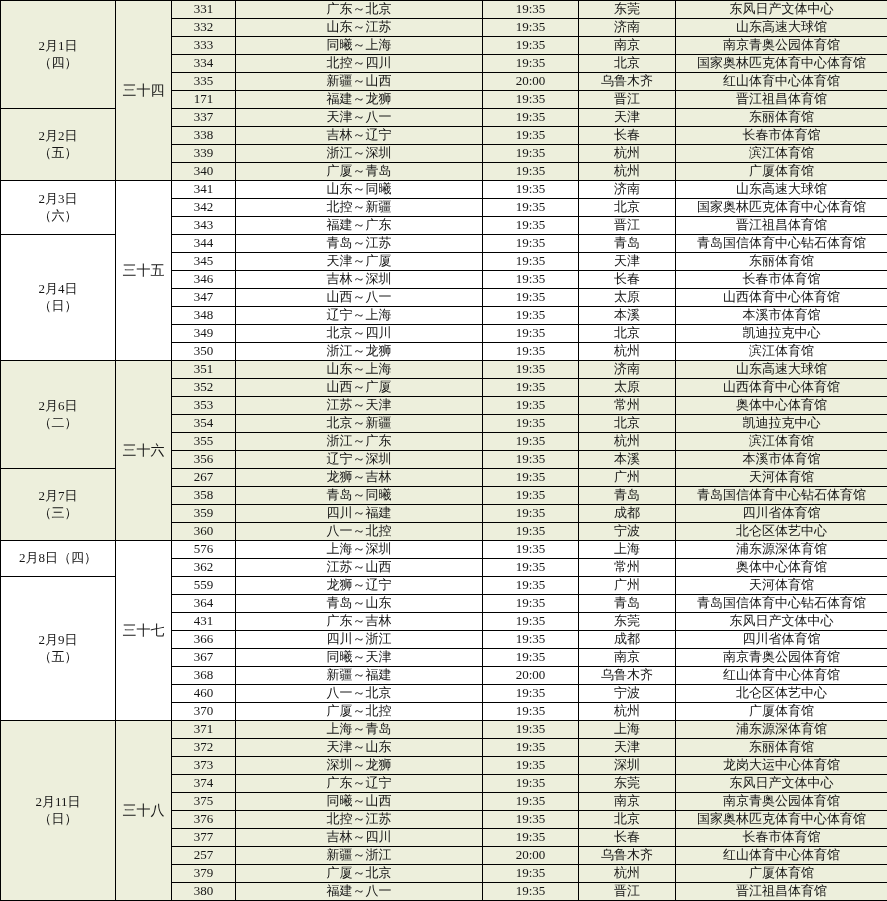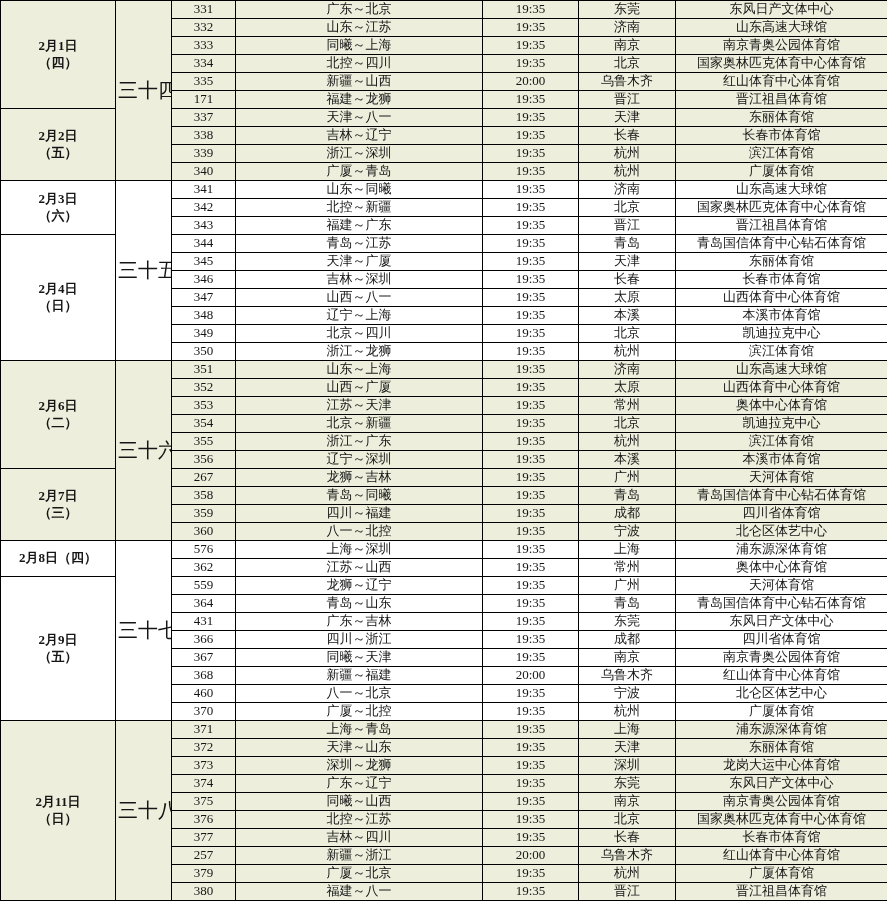--- a/index.html
+++ b/index.html
@@ -29,26 +29,25 @@
     padding: 0 2px;
     overflow: hidden;
     white-space: nowrap;
     line-height: 1.25;
     background: #ffffff;
   }
   table.schedule tr.band td {
     background: #edefdc;
   }
   td.round {
-    font-size: 20px;
+    font-size: 14px;
     margin-left: 11px;
   }
   td.datecell {
     font-size: 13px;
-    font-weight: bold;
   }
 </style>
 </head>
 <body>
 
 <div id="stage">
   <table class="schedule">
     <colgroup>
         <col style="width: 115px;">
         <col style="width: 56px;">

